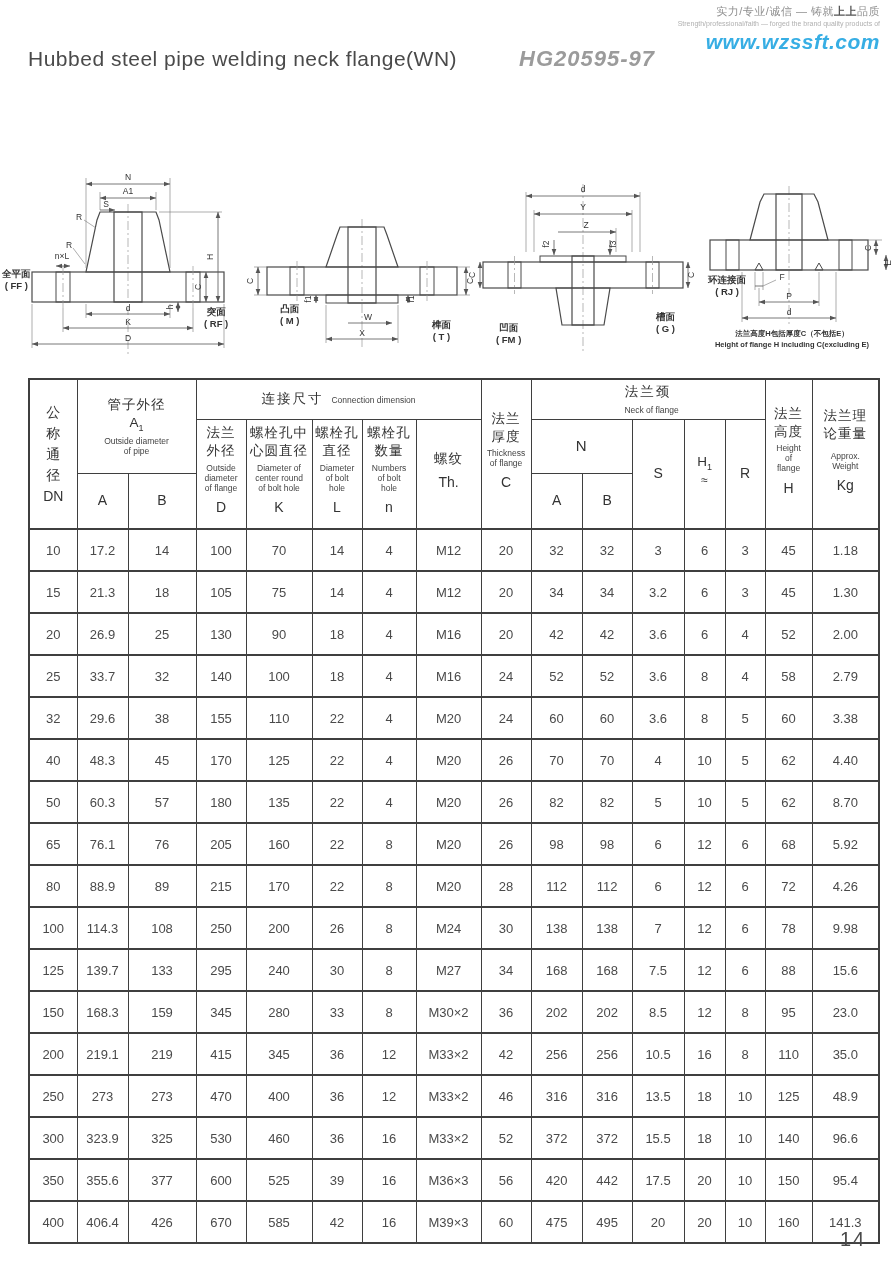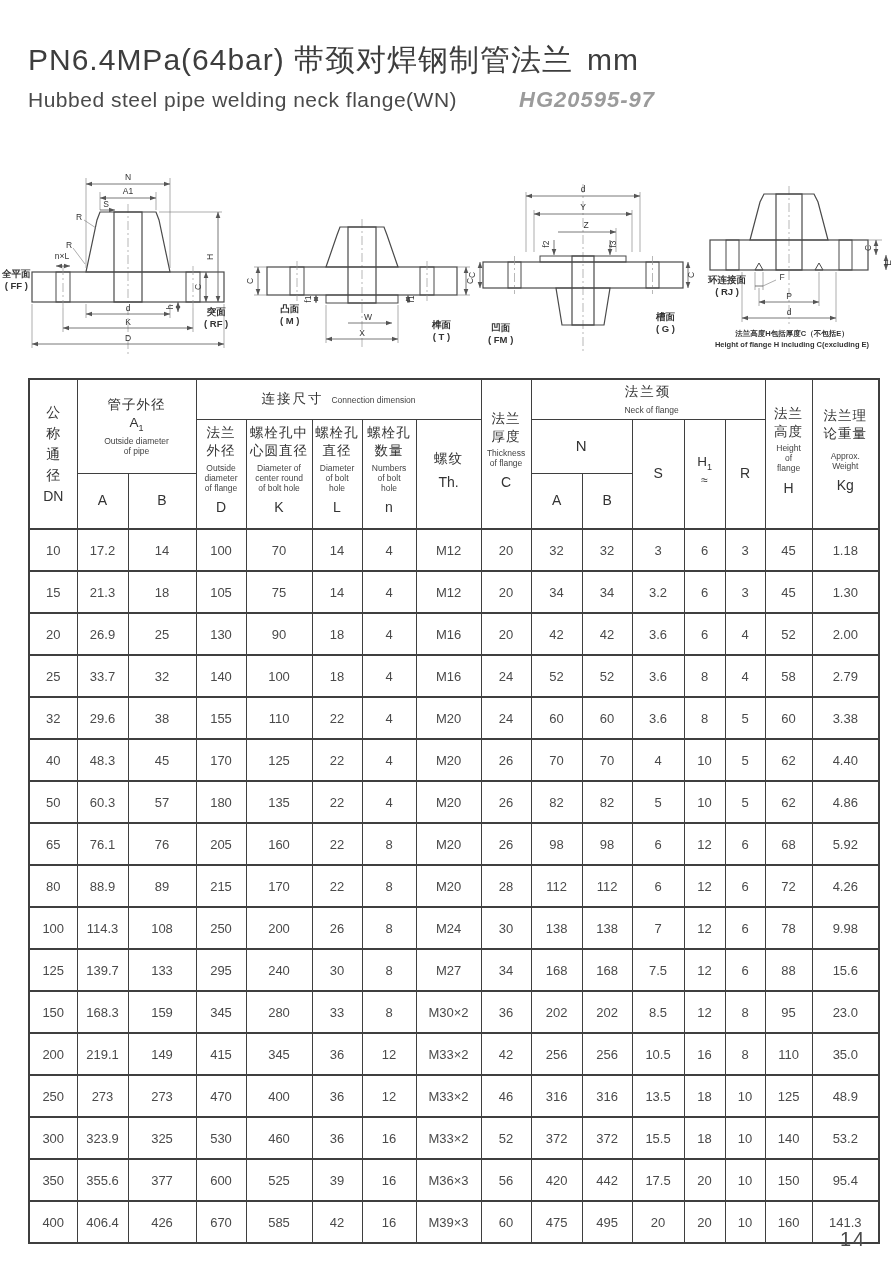--- a/index.html
+++ b/index.html
@@ -48,23 +48,27 @@
   sub.s1{font-size:9px;}
   .approx{font-size:12px;color:#333;}
 
   .pagenum{position:absolute;left:840px;top:1228px;font-size:20px;color:#4a4a4a;letter-spacing:2px;}
 </style>
 </head>
 <body>
 
 <div class="page">
 
+  <div class="brand">
+    <div class="cn"><span>实力/专业/诚信 — 铸就</span><b>上上</b><span>品质</span></div>
+    <div class="en">Strength/professional/faith — forged the brand quality products of</div>
+    <div class="site">www.wzssft.com</div>
+  </div>
 
   <div class="titleblock">
-    <div class="t-cn"><span>PN6.4MPa(64bar) 带颈对焊钢制管法兰</span><span class="unit">mm</span></div>
     <div class="t-sub">
       <span class="t-en">Hubbed steel pipe welding neck flange(WN)</span>
       <span class="t-std">HG20595-97</span>
     </div>
   </div>
 
   <div class="draw" style="left:18px;top:160px;width:226px;height:210px;">
     <svg width="220" height="205" viewBox="0 0 220 205">
       <defs>
         <pattern id="hA" width="5" height="5" patternUnits="userSpaceOnUse" patternTransform="rotate(45)">
@@ -225,21 +229,21 @@
       <line x1="86" y1="70" x2="86" y2="85" class="dim" marker-end="url(#mC)"></line>
       <text transform="rotate(-90 81 74)" x="81" y="74" text-anchor="middle" class="dl">f2</text>
       <line x1="142" y1="70" x2="142" y2="85" class="dim" marker-end="url(#mC)"></line>
       <text transform="rotate(-90 148 74)" x="148" y="74" text-anchor="middle" class="dl">f3</text>
 
       <line x1="12" y1="92" x2="12" y2="118" class="dim" marker-start="url(#mC)" marker-end="url(#mC)"></line>
       <text transform="rotate(-90 7 105)" x="7" y="105" text-anchor="middle" class="dl">C</text>
       <line x1="220" y1="92" x2="220" y2="118" class="dim" marker-start="url(#mC)" marker-end="url(#mC)"></line>
       <text transform="rotate(-90 226 105)" x="226" y="105" text-anchor="middle" class="dl">C</text>
     </svg>
-    <div class="facelabel" style="left:20px;top:152px;">凹面
+    <div class="facelabel" style="left:28px;top:152px;">凹面
 ( FM )</div>
     <div class="facelabel" style="left:188px;top:141px;">槽面
 ( G )</div>
   </div>
 
   <div class="draw" style="left:700px;top:168px;width:194px;height:200px;">
     <svg width="194" height="160" viewBox="0 0 194 160">
       <defs>
         <pattern id="hD" width="5" height="5" patternUnits="userSpaceOnUse" patternTransform="rotate(45)">
           <rect width="5" height="5" fill="#fff"></rect>
@@ -580,21 +584,21 @@
           <td>22</td>
           <td>4</td>
           <td>M20</td>
           <td>26</td>
           <td>82</td>
           <td>82</td>
           <td>5</td>
           <td>10</td>
           <td>5</td>
           <td>62</td>
-          <td>4.86</td>
+          <td>8.70</td>
         </tr>
         <tr>
           <td>65</td>
           <td>76.1</td>
           <td>76</td>
           <td>205</td>
           <td>160</td>
           <td>22</td>
           <td>8</td>
           <td>M20</td>
@@ -675,21 +679,21 @@
           <td>202</td>
           <td>8.5</td>
           <td>12</td>
           <td>8</td>
           <td>95</td>
           <td>23.0</td>
         </tr>
         <tr>
           <td>200</td>
           <td>219.1</td>
-          <td>149</td>
+          <td>219</td>
           <td>415</td>
           <td>345</td>
           <td>36</td>
           <td>12</td>
           <td>M33×2</td>
           <td>42</td>
           <td>256</td>
           <td>256</td>
           <td>10.5</td>
           <td>16</td>
@@ -724,21 +728,21 @@
           <td>36</td>
           <td>16</td>
           <td>M33×2</td>
           <td>52</td>
           <td>372</td>
           <td>372</td>
           <td>15.5</td>
           <td>18</td>
           <td>10</td>
           <td>140</td>
-          <td>53.2</td>
+          <td>96.6</td>
         </tr>
         <tr>
           <td>350</td>
           <td>355.6</td>
           <td>377</td>
           <td>600</td>
           <td>525</td>
           <td>39</td>
           <td>16</td>
           <td>M36×3</td>

